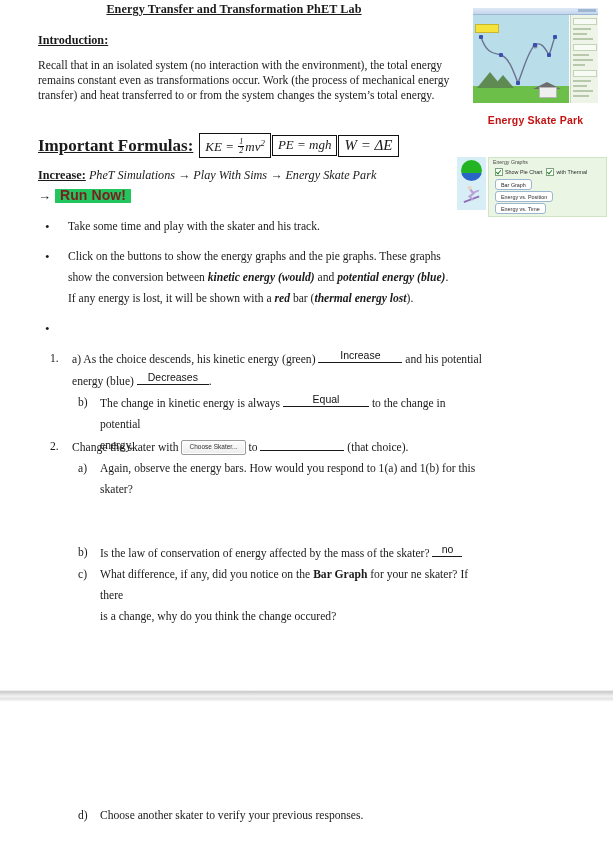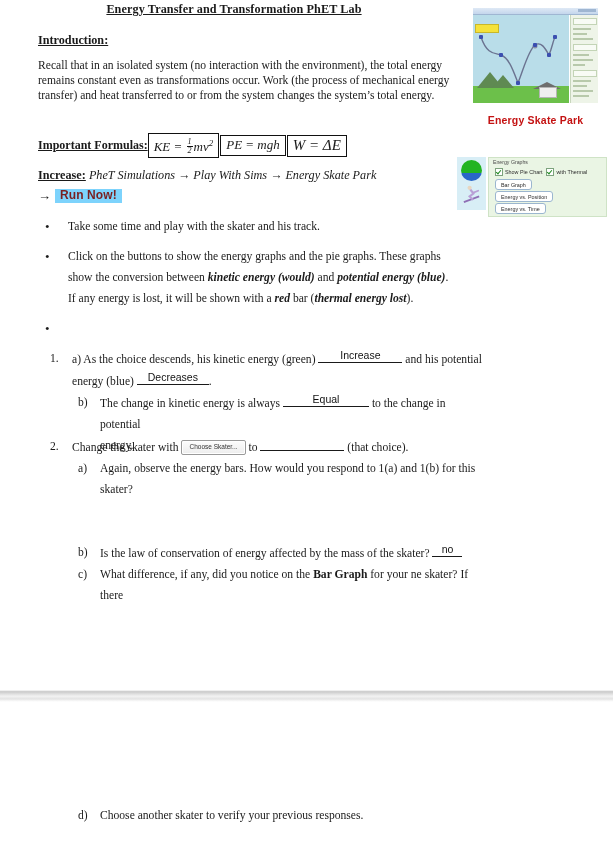--- a/index.html
+++ b/index.html
@@ -56,23 +56,24 @@
   
   .formulas-row {
     position: absolute;
     left: 38px;
     top: 133px;
     display: flex;
     align-items: center;
     gap: 0px;
   }
   .formulas-label {
-    font-size: 12px;
+    font-size: 17px;
     font-weight: bold;
     text-decoration: underline;
+    margin-right: 6px;
     white-space: nowrap;
   }
   .formula-box {
     border: 1.6px solid #111;
     padding: 0px 5px 1px 5px;
     font-style: italic;
     font-size: 13px;
     line-height: 18px;
     white-space: nowrap;
     background: #fff;
@@ -112,24 +113,24 @@
   .proc-row2 {
     position: absolute;
     left: 38px;
     top: 188px;
     display: flex;
     align-items: center;
     gap: 4px;
     font-size: 13px;
   }
   .run-now {
-    background: #7dd3fc;
+    background: #22c55e;
     color: #7a1f1f;
     font-family: "Liberation Sans", "DejaVu Sans", sans-serif;
-    font-size: 12px;
+    font-size: 14px;
     font-weight: bold;
     padding: 1px 5px 2px 5px;
     letter-spacing: 0.1px;
     line-height: 11px;
   }
 
   
   .bullets {
     position: absolute;
     left: 38px;
@@ -543,20 +544,21 @@
 
     <div class="sub-row">
       <span class="sub-marker">b)</span>
       <span>Is the law of conservation of energy affected by the mass of the skater?</span>
       <span class="blank w-no"><span class="answer">no</span></span>
     </div>
     <div class="sub-row">
       <span class="sub-marker">c)</span>
       <span>What difference, if any, did you notice on the </span><b class="strong">Bar Graph</b><span> for your ne skater? If there</span>
     </div>
+    <div class="cont-row">is a change, why do you think the change occured?</div>
   </div>
 
   <div class="page-break"></div>
 
   <div class="q-tail">
     <div class="sub-row">
       <span class="sub-marker">d)</span>
       <span>Choose another skater to verify your previous responses.</span>
     </div>
   </div>

